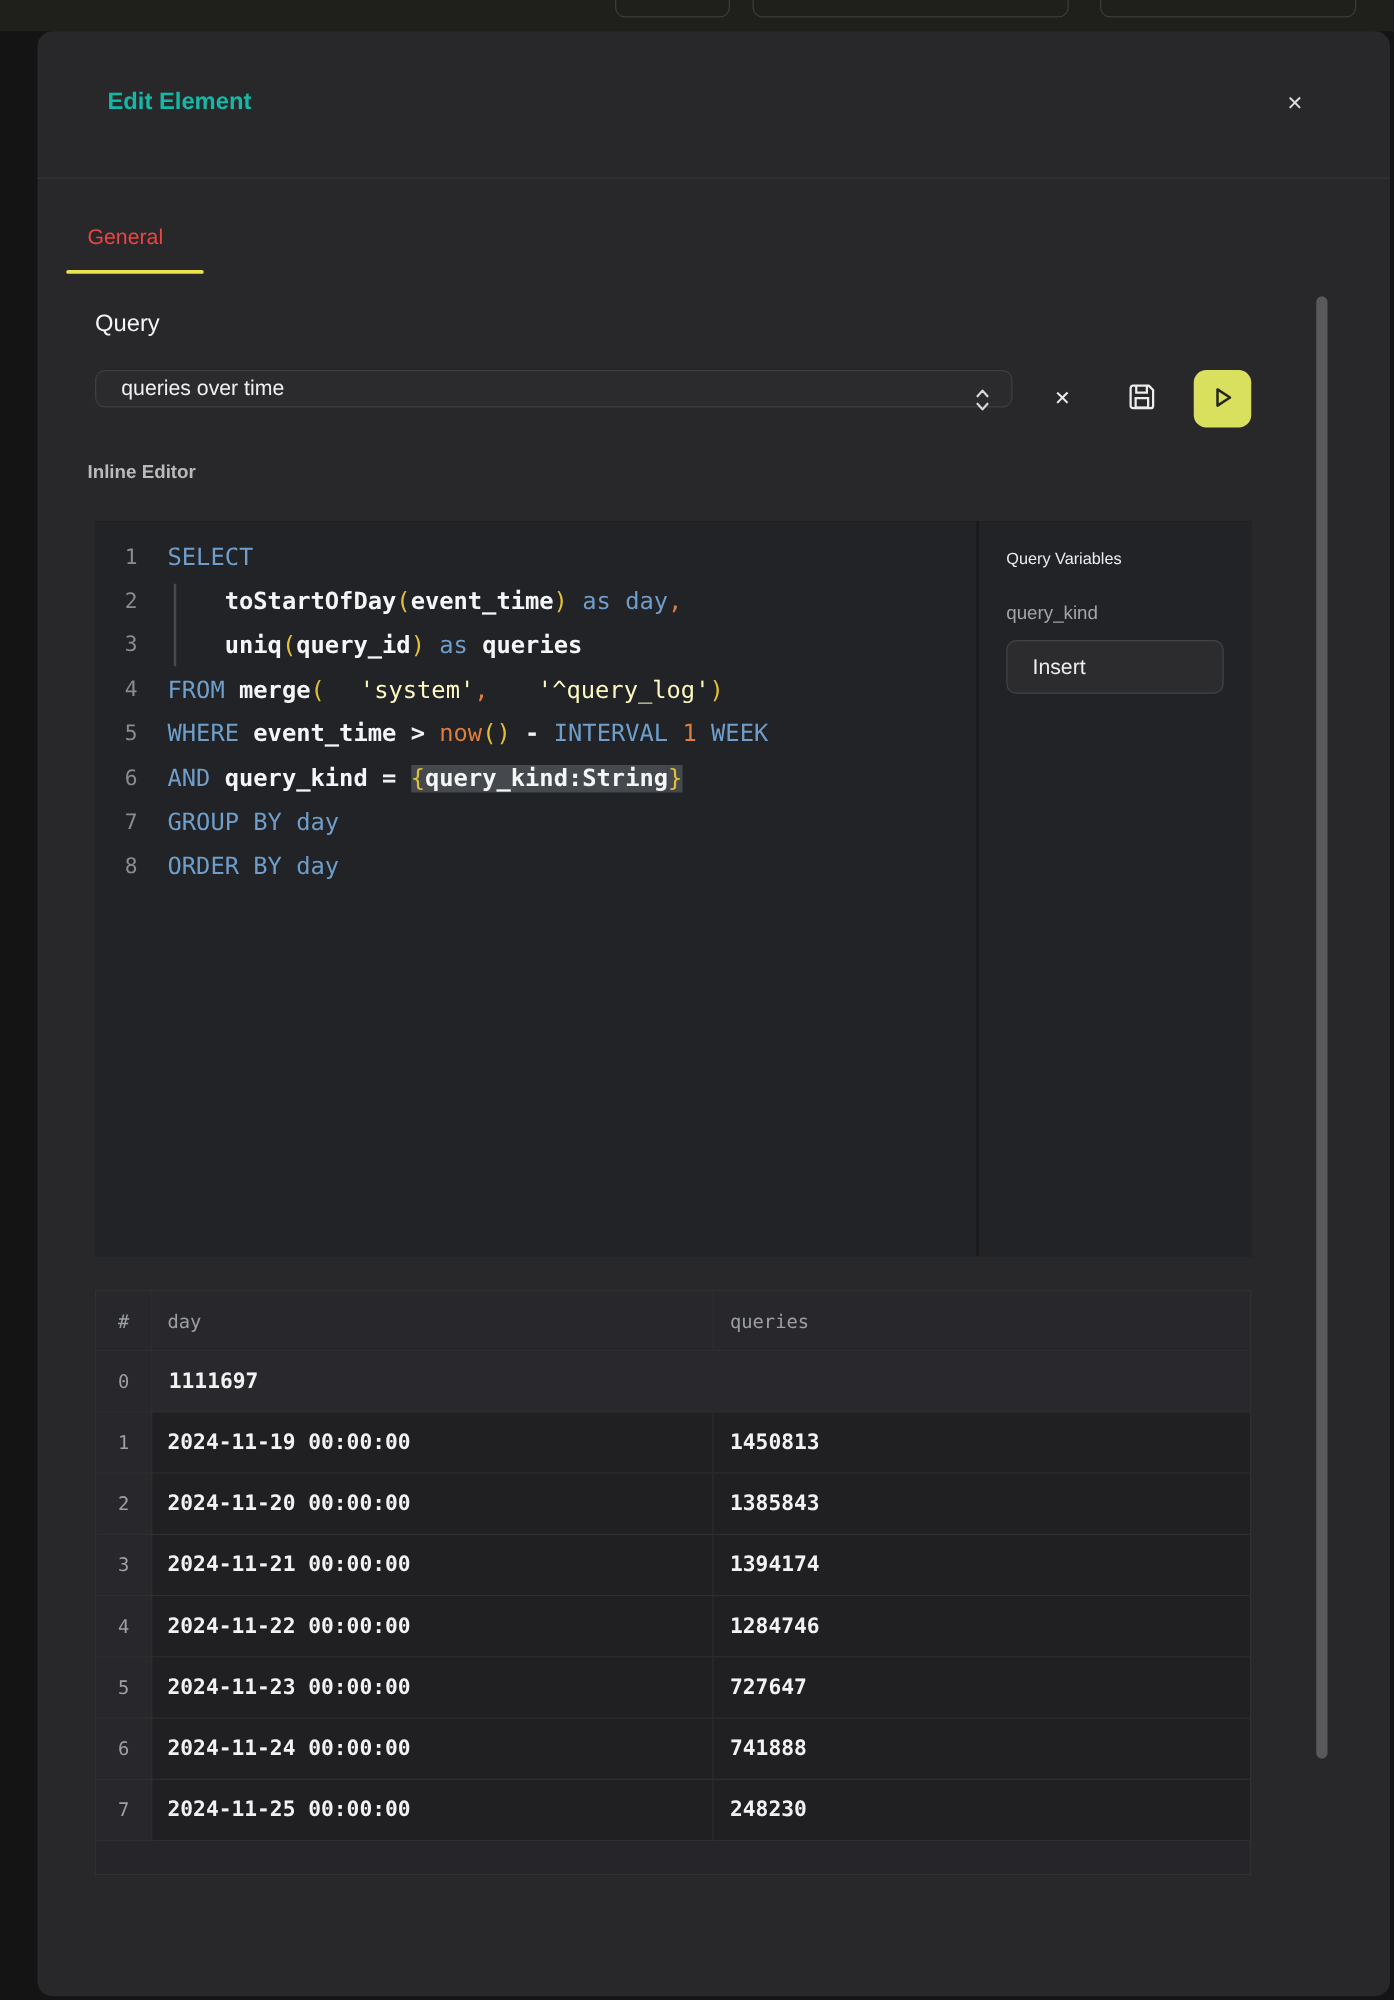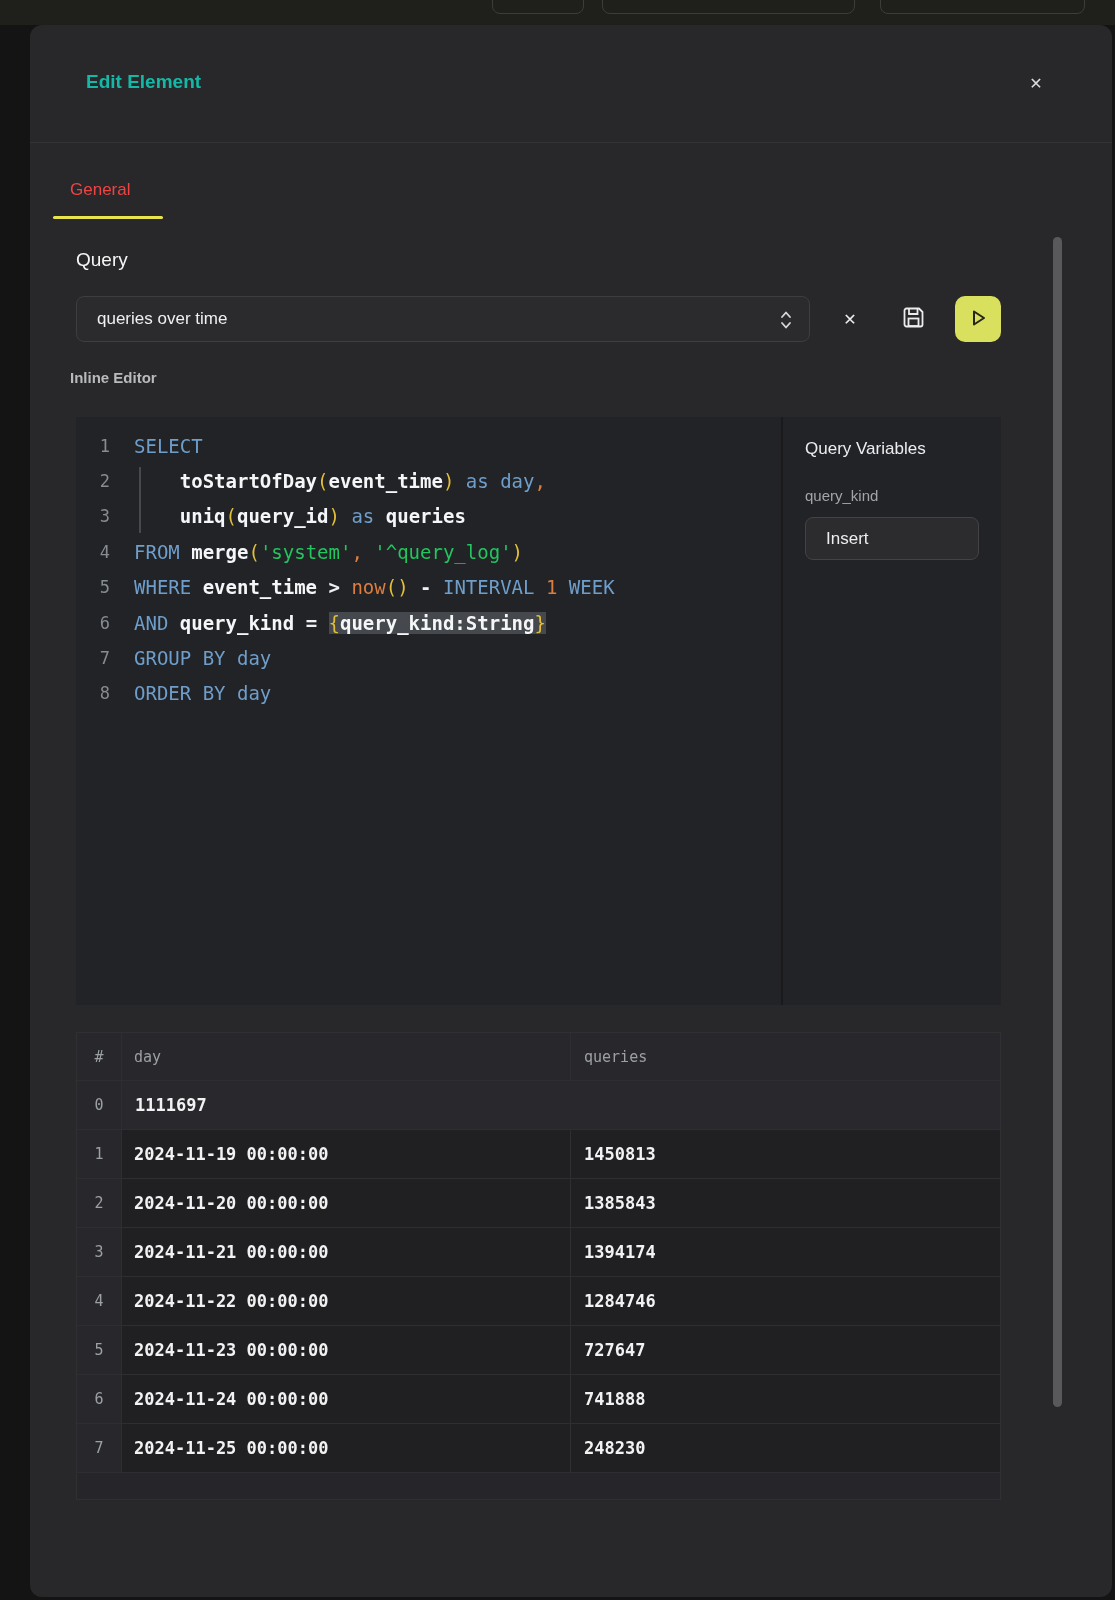--- a/index.html
+++ b/index.html
@@ -20,21 +20,21 @@
                background:transparent; color:#dcdcdc; font-size:16px; cursor:pointer; }
   .header-divider { position:absolute; left:0; top:117px; width:1082px; height:1px; background:#343436; }
 
   .tab { position:absolute; left:40px; top:155px; font-size:17px; color:#ef4444; background:transparent;
          border:none; cursor:pointer; }
   .tab-underline { position:absolute; left:23px; top:191px; width:110px; height:3px;
                    background:#e9e44e; border-radius:2px; }
 
   .query-heading { position:absolute; left:46px; top:224px; font-size:19px; font-weight:400; color:#f5f5f6; }
 
-  .query-select { position:absolute; left:46px; top:271px; width:734px; height:46px;
+  .query-select { position:absolute; left:46px; top:271px; width:734px; height:30px;
                   background:#2b2b2e; border:1px solid #3e3e41; border-radius:8px;
                   display:flex; align-items:center; cursor:pointer; }
   .query-select-value { margin-left:20px; font-size:17px; color:#f0f0f1; }
   .select-chevrons { position:absolute; right:16px; top:12px; }
 
   .icon-btn { position:absolute; background:transparent; border:none; cursor:pointer; color:#ececec; }
   .clear-btn { left:806px; top:282px; width:28px; height:24px; font-size:16px; }
   .save-btn  { left:866px; top:278px; width:34px; height:32px; }
   .run-btn   { position:absolute; left:925px; top:271px; width:46px; height:46px;
                background:#d9e05e; border:none; border-radius:10px; cursor:pointer;
@@ -47,27 +47,27 @@
                  display:flex; gap:2px; background:#1a1a1c; }
   .sql-editor { position:relative; width:705px; height:100%; background:#212326;
                 font-family:"DejaVu Sans Mono", monospace; font-size:19px; padding-top:11px;
                 cursor:text; overflow:hidden; }
   .code-line { display:flex; height:35.4px; align-items:center; white-space:pre; }
   .ln { width:34px; text-align:right; color:#878c92; font-size:17px; flex:none; margin-right:24px; }
   .indent-guide { position:absolute; left:63px; top:50px; width:2px; height:66px; background:#47494d; }
   .tok-kw { color:#6f9ecb; }
   .tok-fn { color:#f5f6f7; font-weight:700; }
   .tok-pa { color:#e3bf39; }
-  .tok-str { color:#22c55e; }
+  .tok-str { color:#fef9c3;margin-left:28px; }
   .tok-or { color:#dd7e3f; }
   .tok-op { color:#eef0f2; font-weight:700; }
   .tok-hl { background:#45484c; }
 
   .vars-panel { position:relative; width:218px; height:100%; background:#212326; padding:22px; }
-  .vars-title { font-size:17px; color:#ededef; }
+  .vars-title { font-size:13px; color:#ededef; }
   .var-name { margin-top:28px; font-size:15px; color:#a4a4a9; }
   .insert-btn { margin-top:13px; width:174px; height:43px; background:#2c2c2f;
                 border:1px solid #434346; border-radius:8px; color:#ededef; font-size:17px;
                 text-align:left; padding-left:20px; cursor:pointer;
                 font-family:"Liberation Sans", sans-serif; }
 
   
   .results-table { position:absolute; left:46px; top:1007px; width:925px;
                    border:1px solid #303033; font-family:"DejaVu Sans Mono", monospace; }
   .t-row { display:flex; height:49px; }

